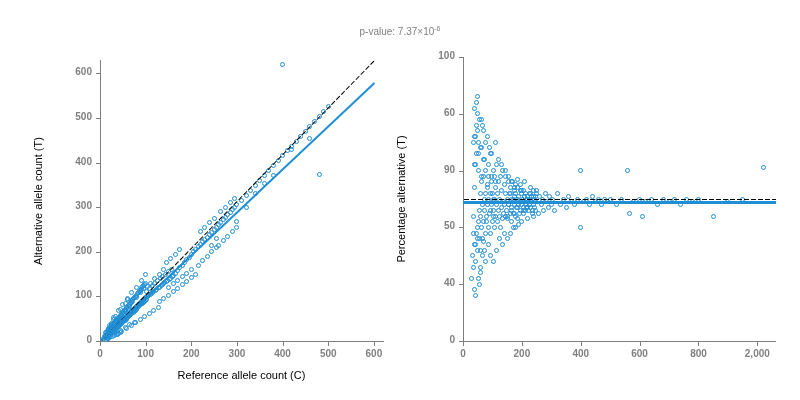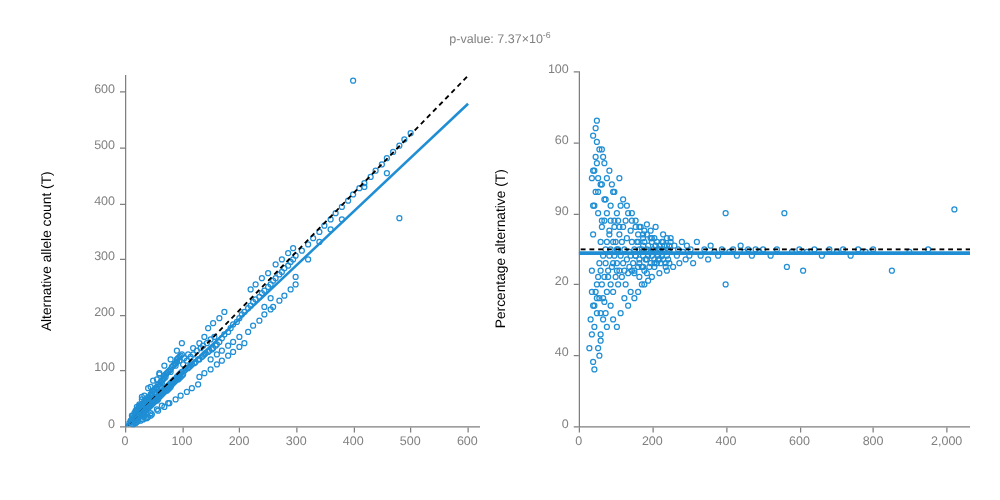--- a/index.html
+++ b/index.html
@@ -23,20 +23,21 @@
   .panel{position:absolute;}
 
   .plotarea{position:absolute;overflow:hidden;}
 
   .axis-line{position:absolute;background:#7f7f7f;}
   .tick{position:absolute;background:#7f7f7f;}
 
   .ticklabel{
     position:absolute;font-size:10px;color:#808080;
     white-space:nowrap;
+    font-weight:bold;
   }
   .ticklabel.yl{text-align:right;}
   .ticklabel.xl{text-align:center;}
 
   .axistitle{
     position:absolute;font-size:11px;color:#000000;white-space:nowrap;
   }
   .axistitle.y{
     transform-origin:0 0;transform:rotate(-90deg);
   }
@@ -94,20 +95,21 @@
       <div class="ticklabel xl" style="left: 166.29px; top: 348px; width: 50px;">200</div>
       <div class="tick" style="left: 236.935px; top: 342px; width: 1px; height: 4px;"></div>
       <div class="ticklabel xl" style="left: 211.935px; top: 348px; width: 50px;">300</div>
       <div class="tick" style="left: 282.581px; top: 342px; width: 1px; height: 4px;"></div>
       <div class="ticklabel xl" style="left: 257.581px; top: 348px; width: 50px;">400</div>
       <div class="tick" style="left: 328.226px; top: 342px; width: 1px; height: 4px;"></div>
       <div class="ticklabel xl" style="left: 303.226px; top: 348px; width: 50px;">500</div>
       <div class="tick" style="left: 373.871px; top: 342px; width: 1px; height: 4px;"></div>
       <div class="ticklabel xl" style="left: 348.871px; top: 348px; width: 50px;">600</div>
       <div class="axistitle y" style="left: 44px; top: 200.5px; transform: rotate(-90deg) translate(-50%, -100%);">Alternative allele count (T)</div>
+      <div class="axistitle x" style="left: 100px; width: 283px; top: 369px;">Reference allele count (C)</div>
       <div class="plotarea" style="left: 100px; top: 60px; width: 284px; height: 282px;">
         <div class="pt" style="left: 1.15161px; top: 275.824px; border-color: rgb(31, 142, 212);"></div>
         <div class="pt" style="left: 2.06452px; top: 274.486px; border-color: rgb(31, 142, 212);"></div>
         <div class="pt" style="left: 2.52097px; top: 275.378px; border-color: rgb(31, 142, 212);"></div>
         <div class="pt" style="left: 2.97742px; top: 273.148px; border-color: rgb(31, 142, 212);"></div>
         <div class="pt" style="left: 3.43387px; top: 274.04px; border-color: rgb(31, 142, 212);"></div>
         <div class="pt" style="left: 3.89032px; top: 274.932px; border-color: rgb(31, 142, 212);"></div>
         <div class="pt" style="left: 4.34677px; top: 272.256px; border-color: rgb(31, 142, 212);"></div>
         <div class="pt" style="left: 4.80323px; top: 273.594px; border-color: rgb(31, 142, 212);"></div>
         <div class="pt" style="left: 5.25968px; top: 271.363px; border-color: rgb(31, 142, 212);"></div>
@@ -441,21 +443,21 @@
       </div>
     </div>
   <div class="panel" id="panel-right" style="left: 0px; top: 0px; width: 800px; height: 400px;">
       <div class="axis-line" style="left: 463px; top: 57px; width: 1px; height: 285px;"></div>
       <div class="axis-line" style="left: 463px; top: 341px; width: 313px; height: 1px;"></div>
       <div class="tick" style="left: 459px; top: 341px; width: 4px; height: 1px;"></div>
       <div class="ticklabel yl" style="left: 419px; top: 334px; width: 36px;">0</div>
       <div class="tick" style="left: 459px; top: 284.2px; width: 4px; height: 1px;"></div>
       <div class="ticklabel yl" style="left: 419px; top: 277.2px; width: 36px;">40</div>
       <div class="tick" style="left: 459px; top: 227.4px; width: 4px; height: 1px;"></div>
-      <div class="ticklabel yl" style="left: 419px; top: 220.4px; width: 36px;">20</div>
+      <div class="ticklabel yl" style="left: 419px; top: 220.4px; width: 36px;">50</div>
       <div class="tick" style="left: 459px; top: 170.6px; width: 4px; height: 1px;"></div>
       <div class="ticklabel yl" style="left: 419px; top: 163.6px; width: 36px;">90</div>
       <div class="tick" style="left: 459px; top: 113.8px; width: 4px; height: 1px;"></div>
       <div class="ticklabel yl" style="left: 419px; top: 106.8px; width: 36px;">60</div>
       <div class="tick" style="left: 459px; top: 57px; width: 4px; height: 1px;"></div>
       <div class="ticklabel yl" style="left: 419px; top: 50px; width: 36px;">100</div>
       <div class="tick" style="left: 463px; top: 342px; width: 1px; height: 4px;"></div>
       <div class="ticklabel xl" style="left: 438px; top: 348px; width: 50px;">0</div>
       <div class="tick" style="left: 521.868px; top: 342px; width: 1px; height: 4px;"></div>
       <div class="ticklabel xl" style="left: 496.868px; top: 348px; width: 50px;">200</div>

